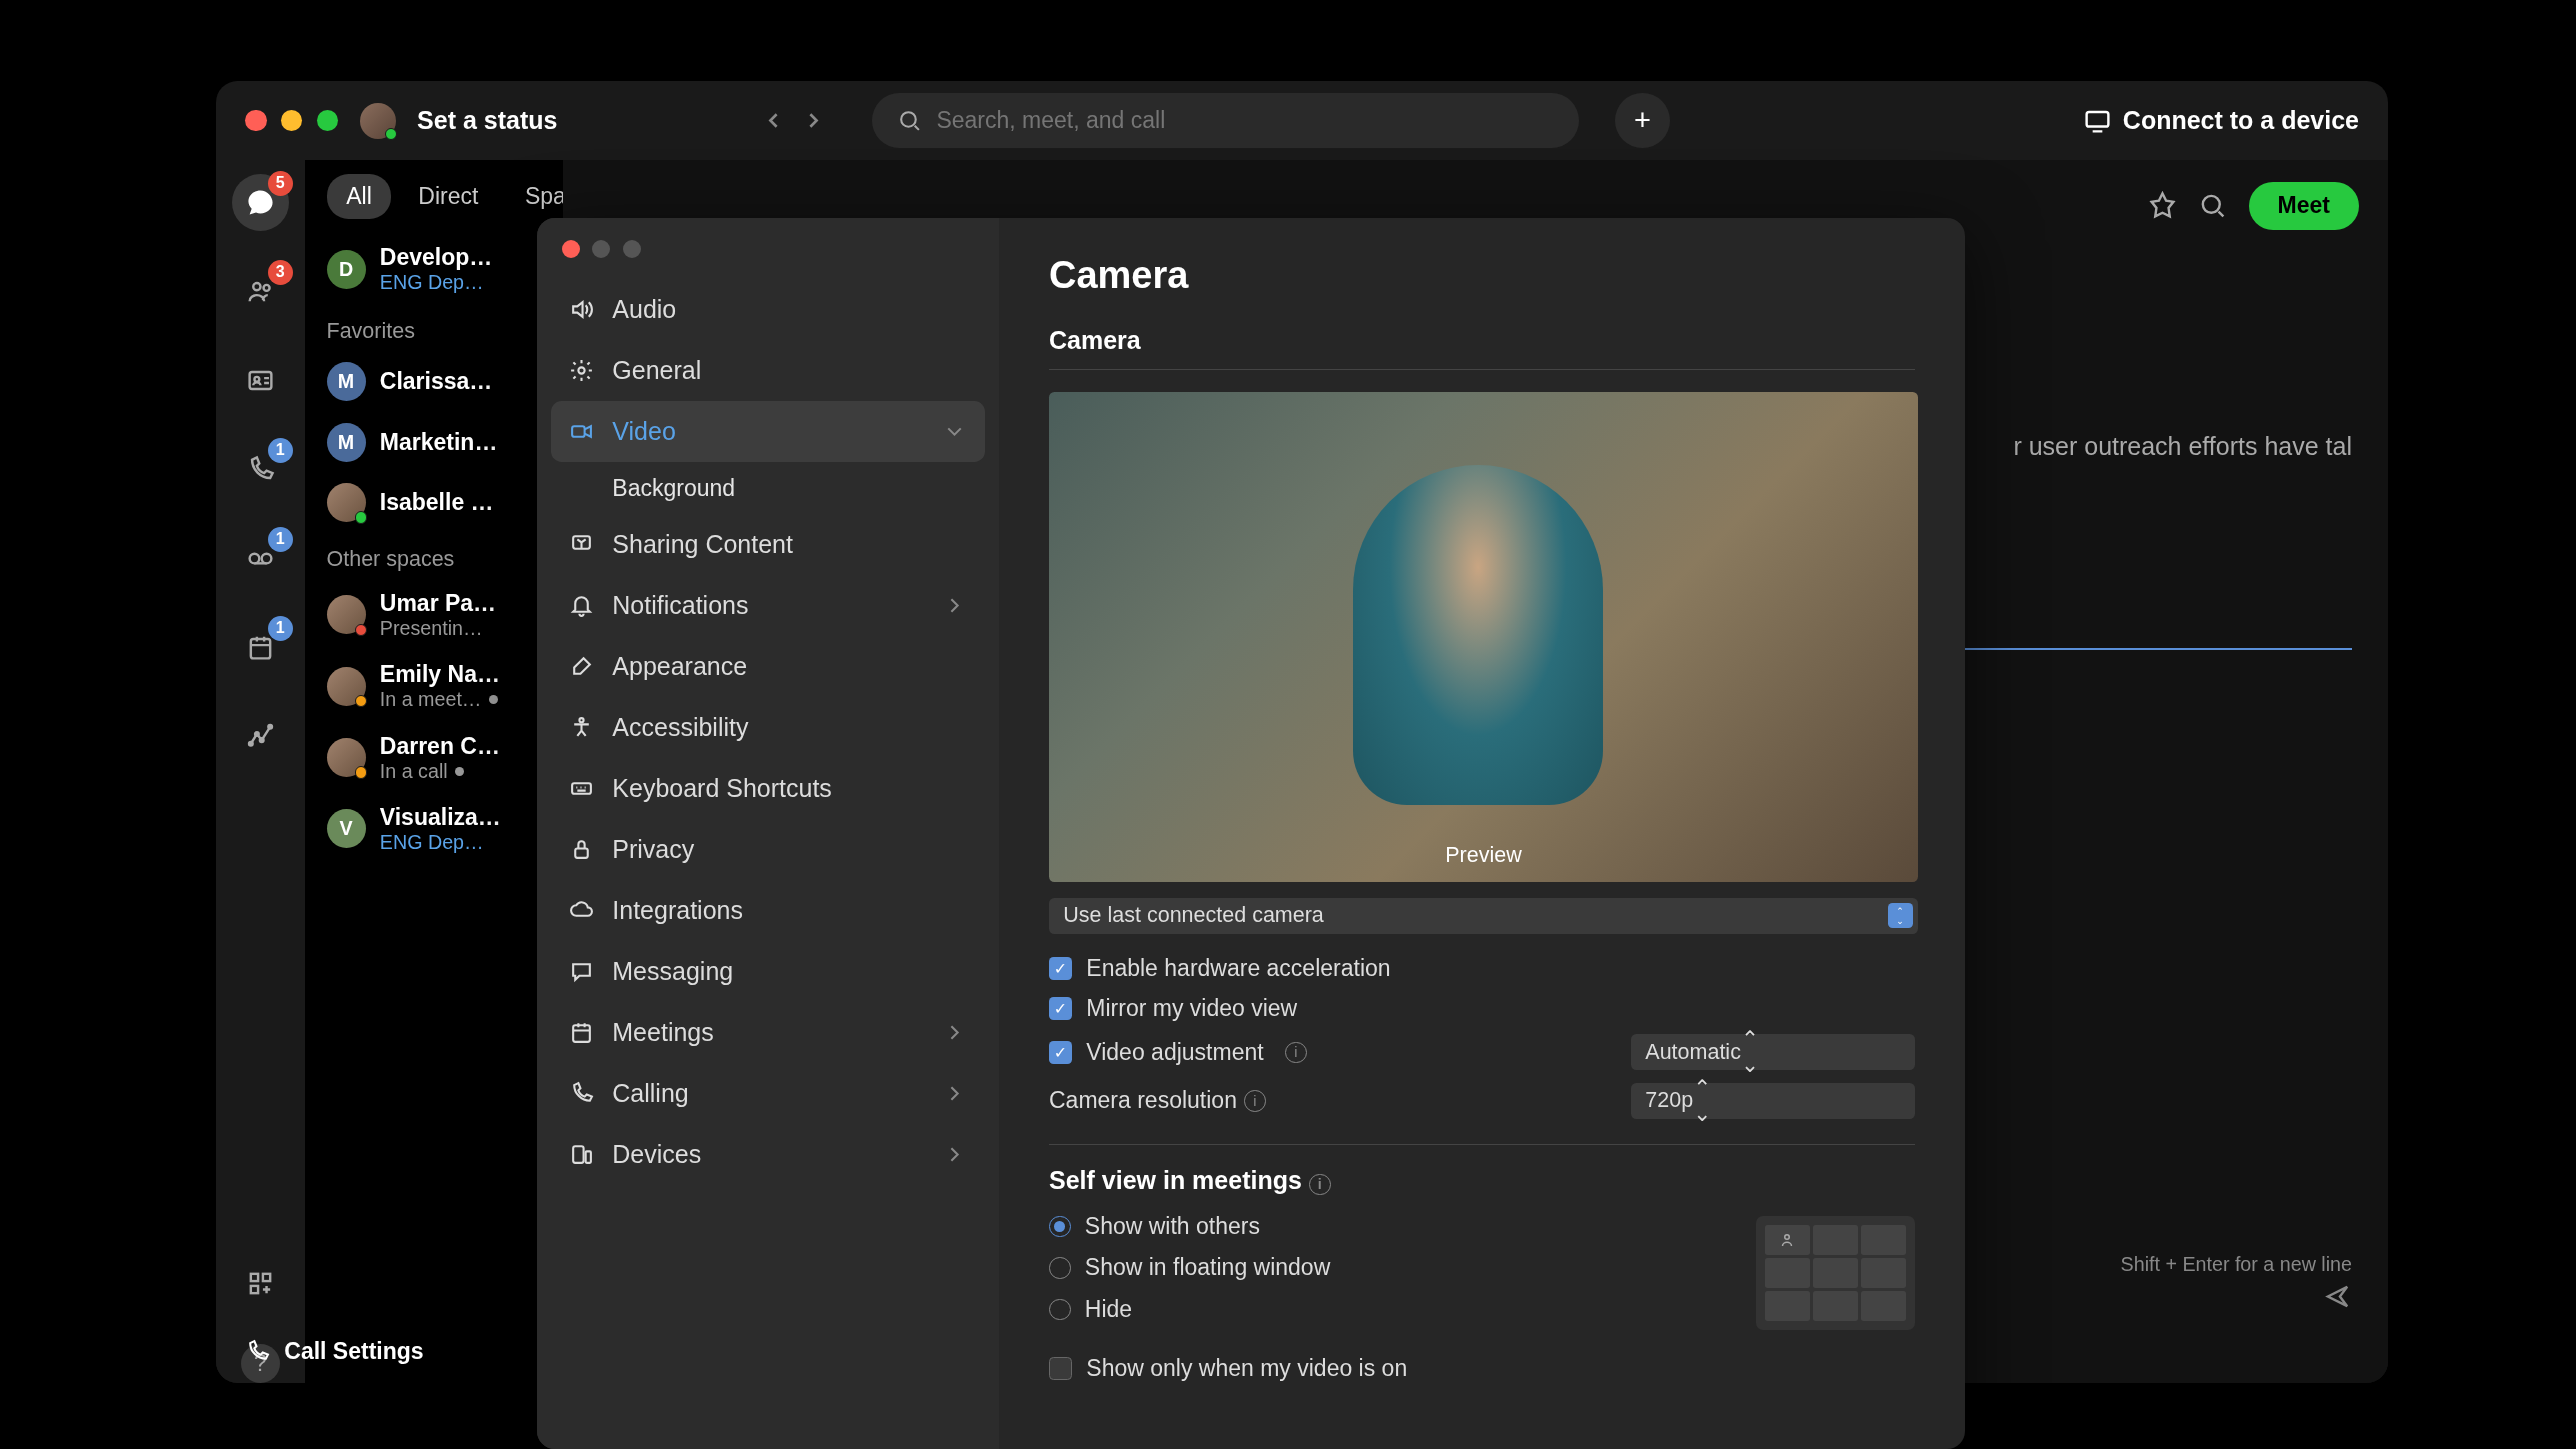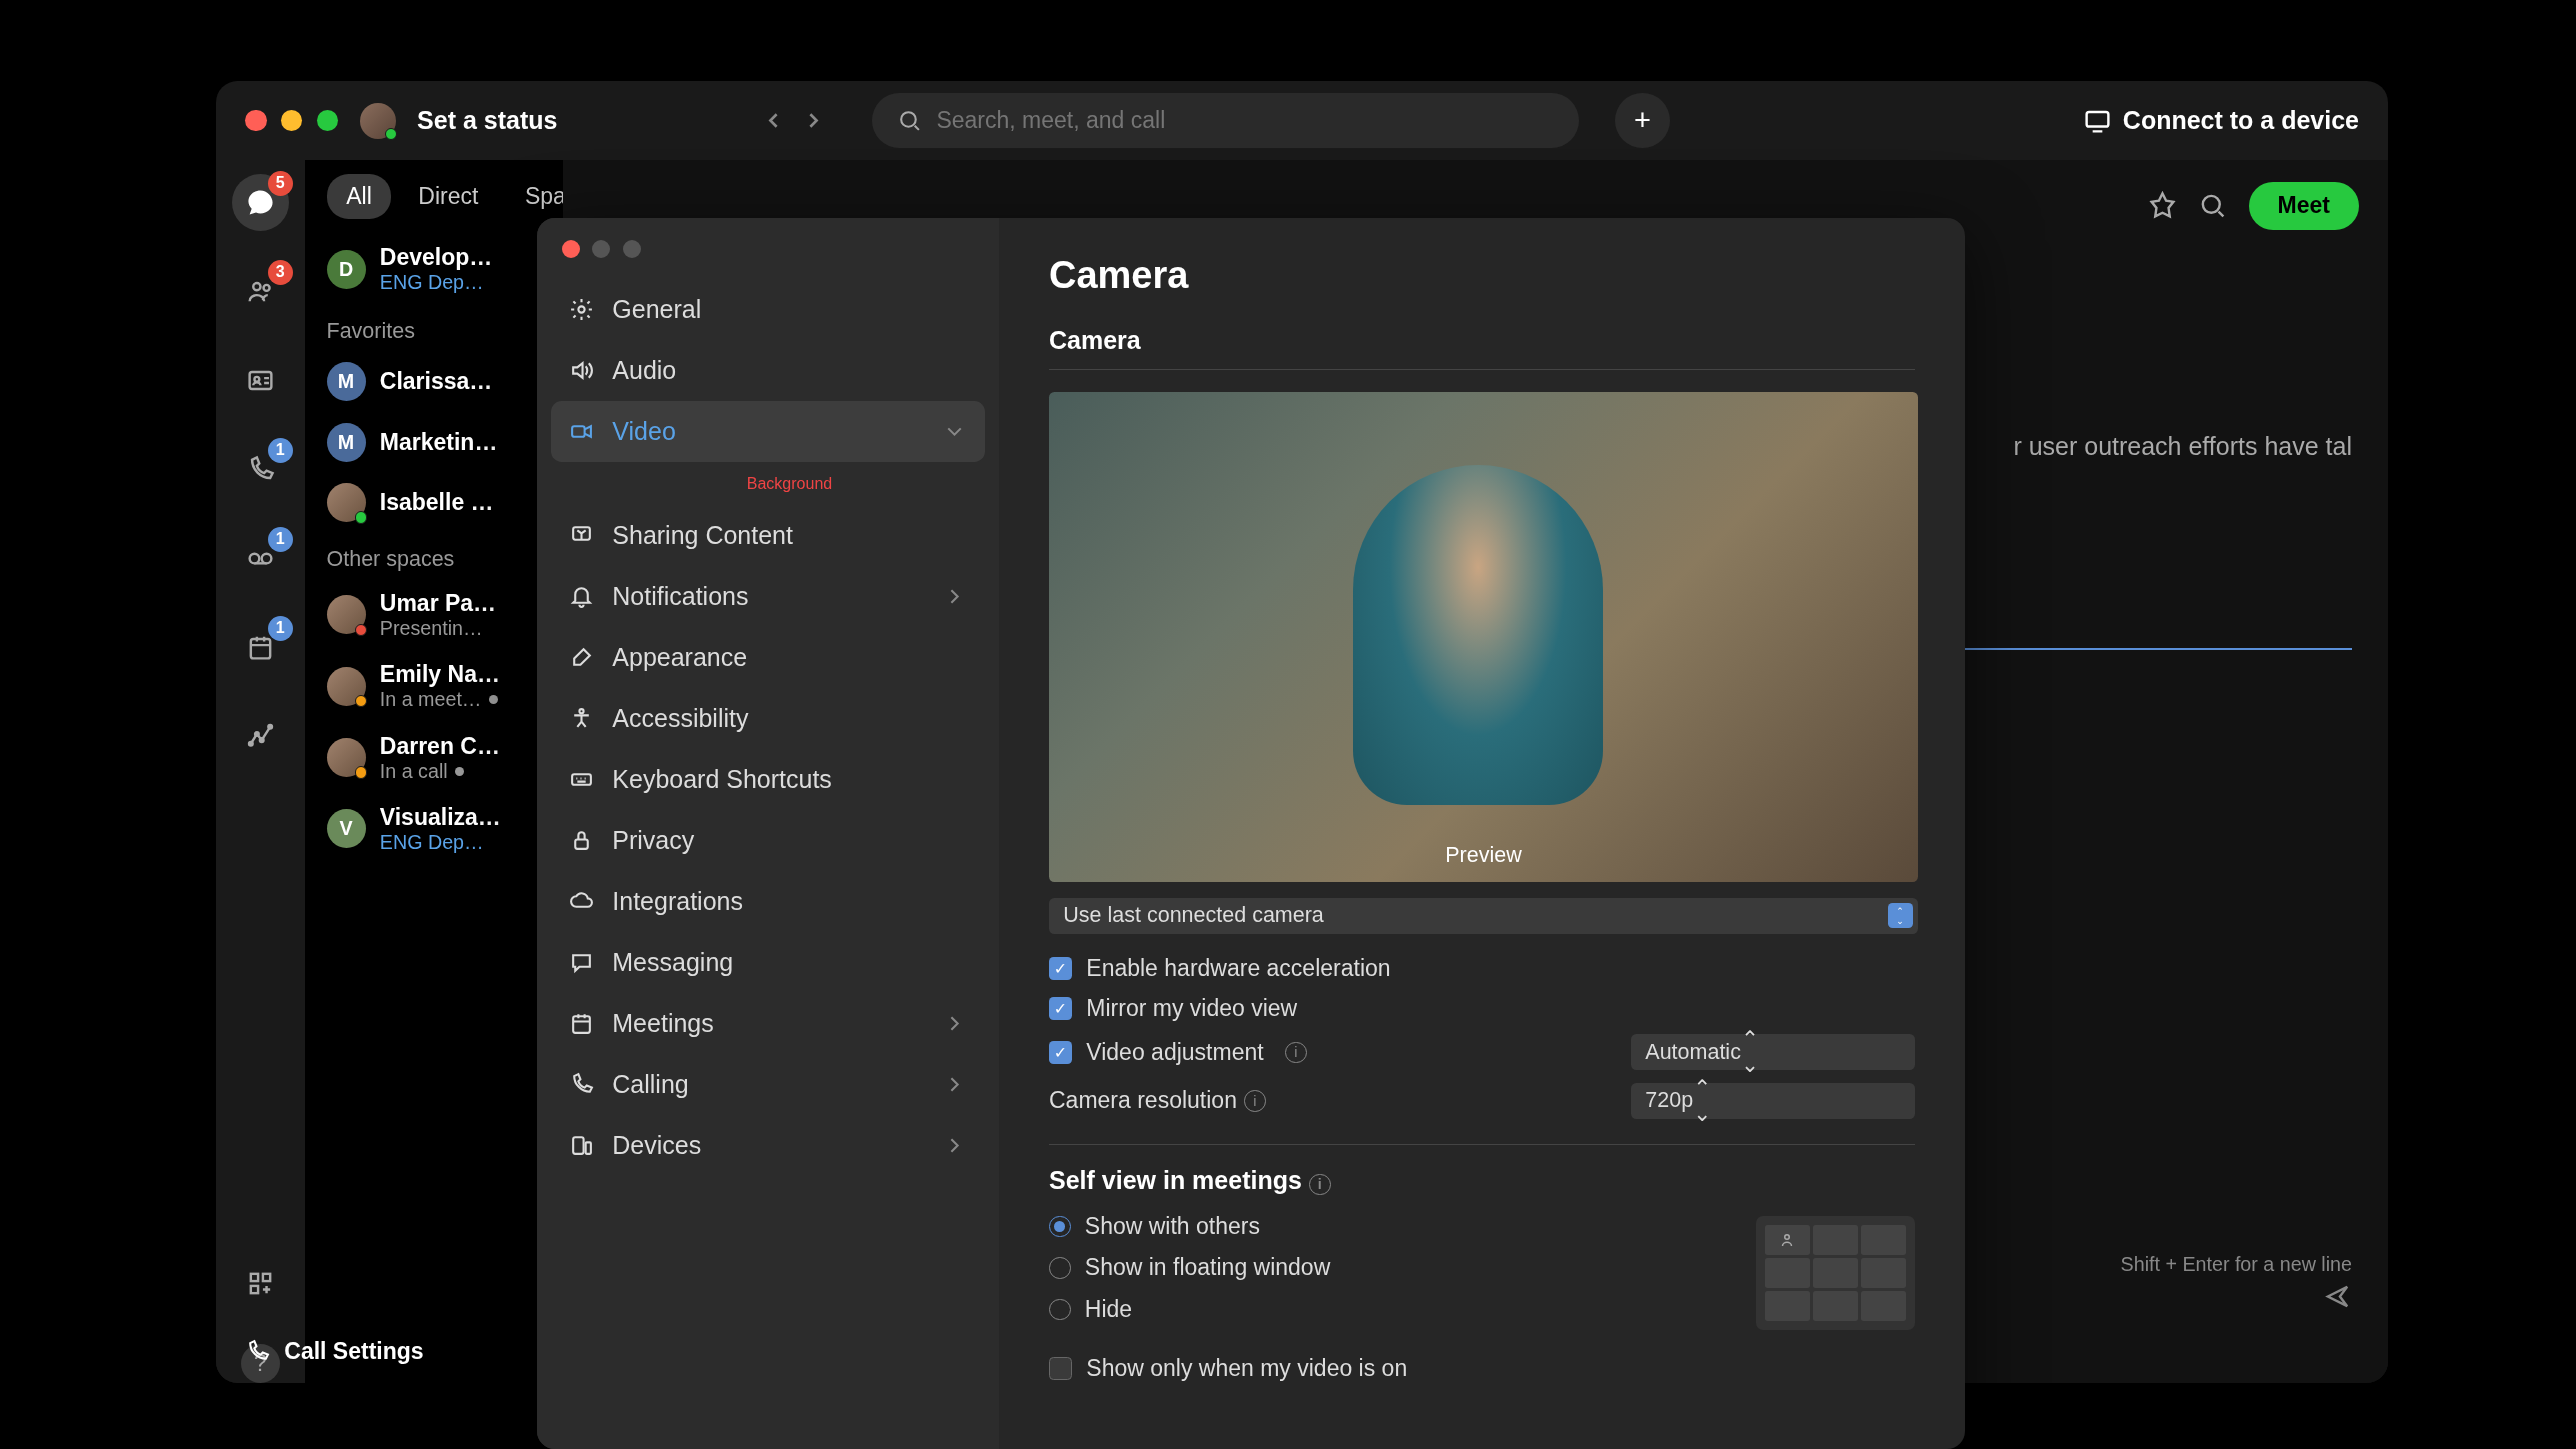--- a/index.html
+++ b/index.html
@@ -55,21 +55,21 @@
 
 
 .settings-modal { position: absolute; left: 537px; top: 218px; width: 1428px; height: 1231px; background: #262626; border-radius: 18px; display: flex; overflow: hidden; box-shadow: 0 18px 72px rgba(0,0,0,0.6); }
 .settings-nav { width: 462px; background: #2c2c2c; padding: 21.5px 14.3px; }
 .modal-tl { display: flex; gap: 12.5px; padding: 0 10.7px 21.5px; }
 .modal-tl .tl { width: 18px; height: 18px; }
 .modal-tl .tl-gray { background: #555; }
 .nav-item { display: flex; align-items: center; gap: 18px; padding: 16px 18px; border-radius: 10.7px; color: #ddd; font-size: 25px; cursor: pointer; }
 .nav-item.active { background: #3d3d3d; color: #5aa3e8; }
 .nav-item .chev { margin-left: auto; color: #888; }
-.nav-sub { padding: 12.5px 18px 12.5px 61px; color: #ef4444; font-size: 16px; cursor: pointer; text-align: center; }
+.nav-sub { padding: 12.5px 18px 12.5px 61px; color: #e5e5e5; font-size: 23px; cursor: pointer; }
 
 .settings-content { flex: 1; padding: 36px 50px; overflow-y: auto; }
 .settings-title { color: #fff; font-size: 38px; font-weight: 600; margin-bottom: 29px; }
 .section-hdr { color: #fff; font-size: 25px; font-weight: 600; padding-bottom: 14.3px; border-bottom: 0.9px solid #444; margin-bottom: 21.5px; }
 .camera-preview { width: 869px; height: 490px; background: linear-gradient(135deg, #4a5d5a 0%, #6b7568 30%, #8a7a5e 60%, #5a4a3a 100%); border-radius: 5.4px; position: relative; margin-bottom: 16px; overflow: hidden; }
 .preview-person { position: absolute; left: 35%; top: 15%; width: 250px; height: 340px; background: radial-gradient(ellipse at 50% 30%, #c9a582 0%, #2a6d7a 50%, #1e5560 100%); border-radius: 125px 125px 54px 54px; }
 .preview-label { position: absolute; bottom: 14.3px; left: 50%; transform: translateX(-50%); color: #fff; font-size: 21.5px; }
 .dropdown { width: 869px; height: 36px; background: #3a3a3a; border-radius: 5.4px; display: flex; align-items: center; padding: 0 14.3px; color: #ddd; font-size: 21.5px; position: relative; margin-bottom: 21.5px; }
 .dropdown .dd-arrows { position: absolute; right: 5.4px; width: 25px; height: 25px; background: #5a8fd8; border-radius: 4.5px; display: flex; align-items: center; justify-content: center; flex-direction: column; font-size: 9px; color: #fff; }
 .check-row { display: flex; align-items: center; gap: 14.3px; margin-bottom: 12.5px; color: #ddd; font-size: 23px; }
@@ -321,30 +321,30 @@
 
 <div class="settings-modal">
   <div class="settings-nav">
     <div class="modal-tl">
       <div class="tl tl-red"></div>
       <div class="tl tl-gray"></div>
       <div class="tl tl-gray"></div>
     </div>
     <div class="nav-item">
         <svg class="icon-sm" viewBox="0 0 24 24" fill="none" stroke="currentColor" stroke-width="2">
+          <path d="M4 9v6h4l5 4V5l-5 4H4zM16 8c2 2 2 6 0 8M19 5c4 4 4 10 0 14"></path>
+        </svg>
+        <span>Audio</span>
+      </div>
+    <div class="nav-item">
+        <svg class="icon-sm" viewBox="0 0 24 24" fill="none" stroke="currentColor" stroke-width="2">
           <circle cx="12" cy="12" r="3"></circle>
           <path d="M12 2v3M12 19v3M4.2 4.2l2.1 2.1M17.7 17.7l2.1 2.1M2 12h3M19 12h3M4.2 19.8l2.1-2.1M17.7 6.3l2.1-2.1"></path>
         </svg>
         <span>General</span>
-      </div>
-    <div class="nav-item">
-        <svg class="icon-sm" viewBox="0 0 24 24" fill="none" stroke="currentColor" stroke-width="2">
-          <path d="M4 9v6h4l5 4V5l-5 4H4zM16 8c2 2 2 6 0 8M19 5c4 4 4 10 0 14"></path>
-        </svg>
-        <span>Audio</span>
       </div>
     <div class="nav-item active">
         <svg class="icon-sm" viewBox="0 0 24 24" fill="none" stroke="currentColor" stroke-width="2">
           <rect x="3" y="7" width="12" height="10" rx="2"></rect>
           <path d="M15 10l6-3v10l-6-3"></path>
         </svg>
         <span>Video</span>
         <svg class="chev icon-sm" viewBox="0 0 24 24" fill="none" stroke="currentColor" stroke-width="2">
           <path d="M6 9l6 6 6-6"></path>
         </svg>

